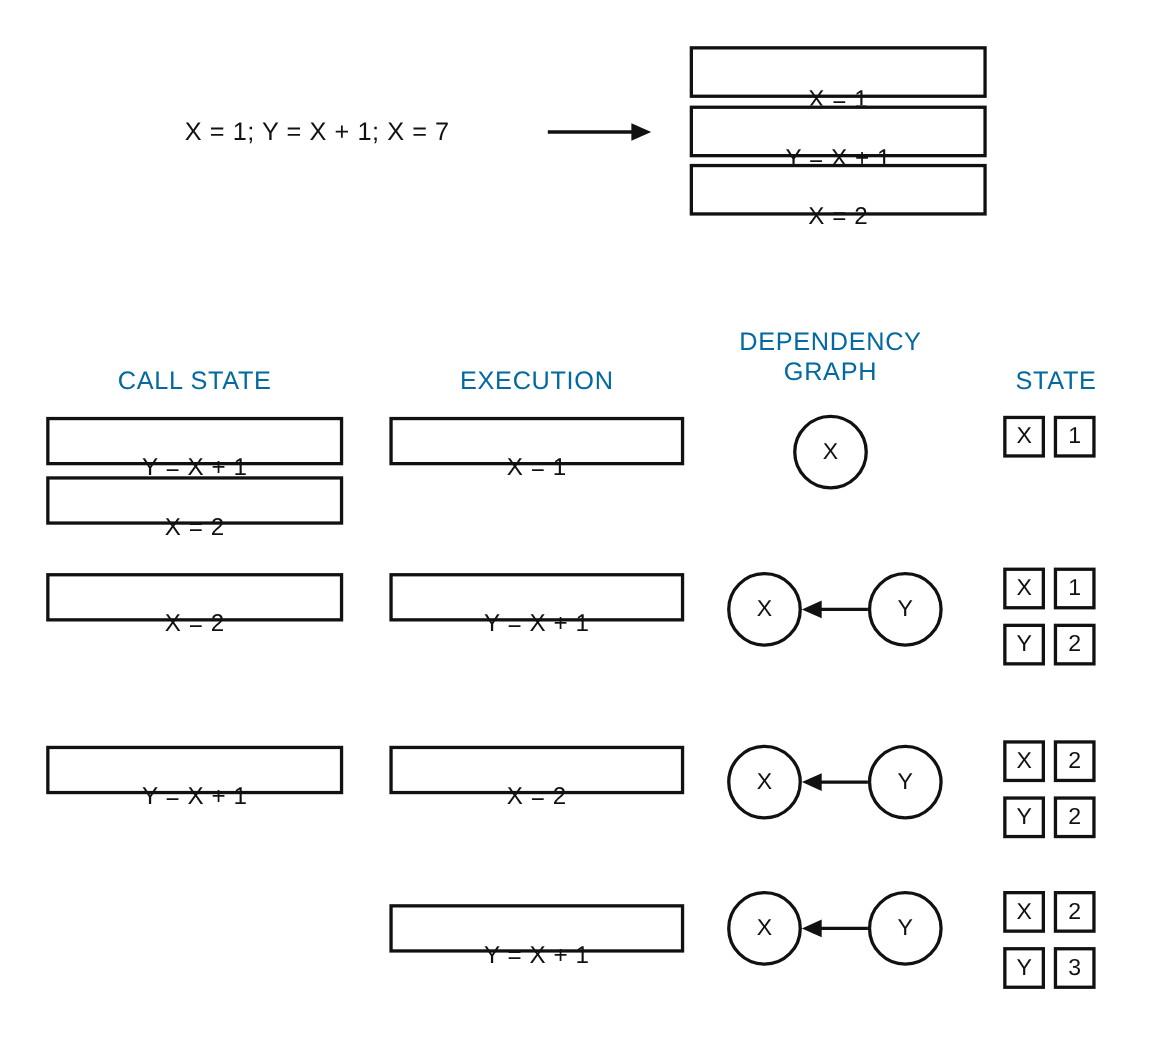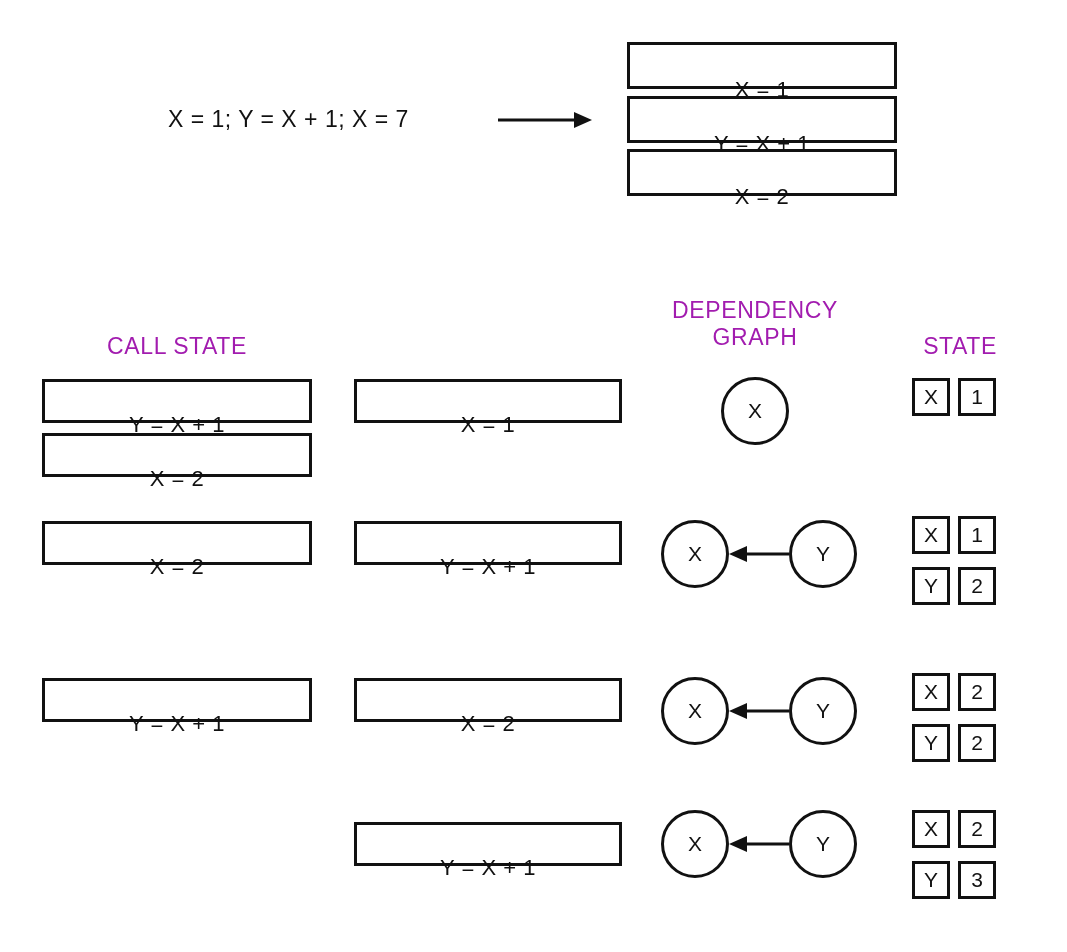--- a/index.html
+++ b/index.html
@@ -49,21 +49,21 @@
     margin-top: 48px;
   }
 
   .col-header {
     position: absolute;
     font-size: 23px;
     letter-spacing: 0.6px;
     text-align: center;
     white-space: pre-line;
     line-height: 1.18;
-    color: #a21caf;
+    color: #0369a1;
   }
 
   .node-circle {
     position: absolute;
     box-sizing: border-box;
     width: 68px;
     height: 68px;
     border: 3px solid #111111;
     border-radius: 50%;
     background: #ffffff;
@@ -111,20 +111,21 @@
   </div>
   <div class="stmt-box" style="left:627px; top:96px; width:270px; height:47px;">
     <span class="stmt-label">Y = X + 1</span>
   </div>
   <div class="stmt-box" style="left:627px; top:149px; width:270px; height:47px;">
     <span class="stmt-label">X = 2</span>
   </div>
 
   <div class="col-header" style="left:42px; top:333px; width:270px;">CALL STATE</div>
 
+  <div class="col-header" style="left:354px; top:333px; width:268px;">EXECUTION</div>
 
   <div class="col-header" style="left:652px; top:297px; width:206px;">DEPENDENCY
 GRAPH</div>
 
   <div class="col-header" style="left:900px; top:333px; width:120px;text-align:center;">STATE</div>
 
   <div class="stmt-box" style="left:42px; top:379px; width:270px; height:44px;">
     <span class="stmt-label">Y = X + 1</span>
   </div>
   <div class="stmt-box" style="left:42px; top:433px; width:270px; height:44px;">

